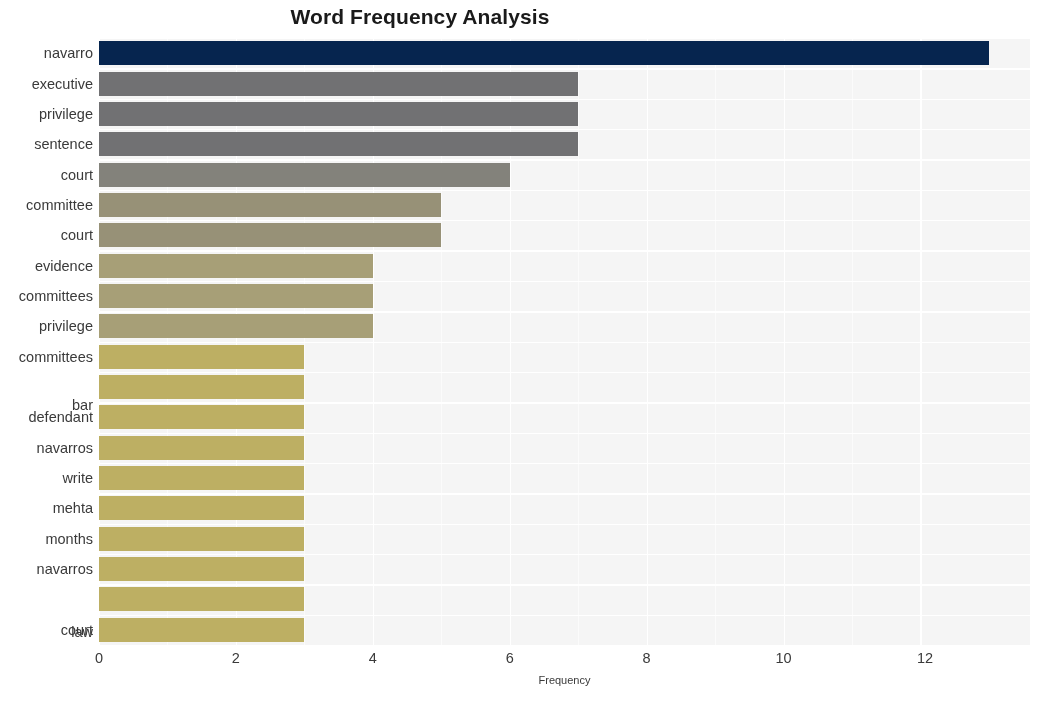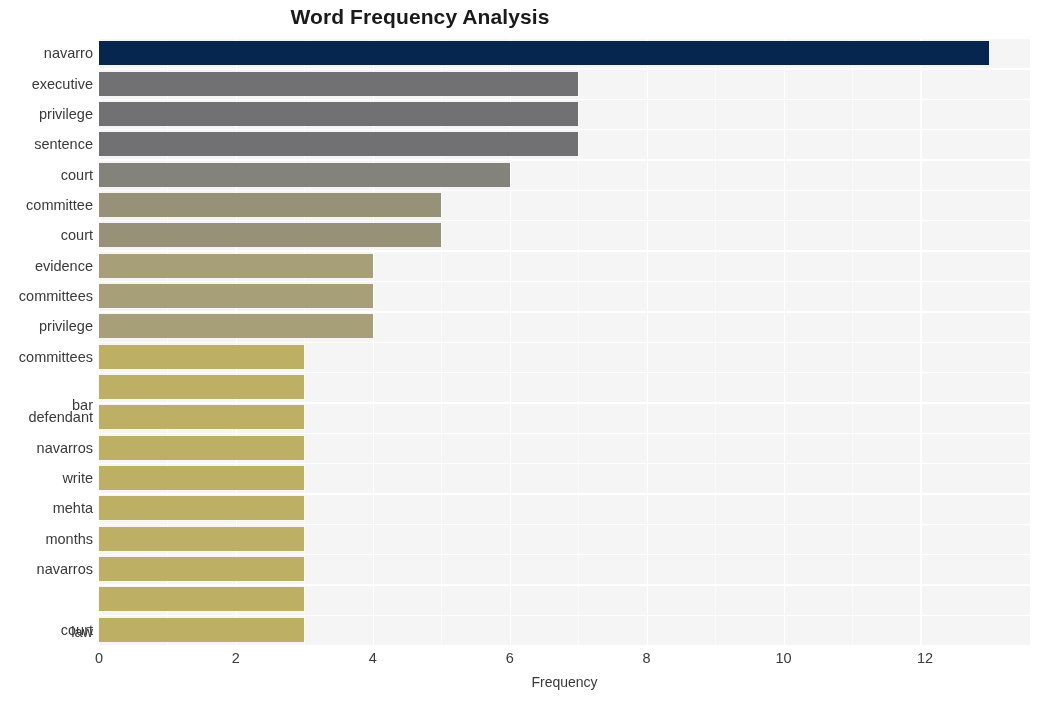--- a/index.html
+++ b/index.html
@@ -115,21 +115,21 @@
     color: #3a3a3a;
     white-space: nowrap;
   }
 
   .xaxis-title {
     position: absolute;
     left: 99px;
     top: 674px;
     width: 931px;
     text-align: center;
-    font-size: 14px;
+    font-size: 11px;
     color: #3a3a3a;
   }
 </style>
 </head>
 <body>
 
 <div id="chart-root">
 
   <div class="chart-title">Word Frequency Analysis</div>
 

